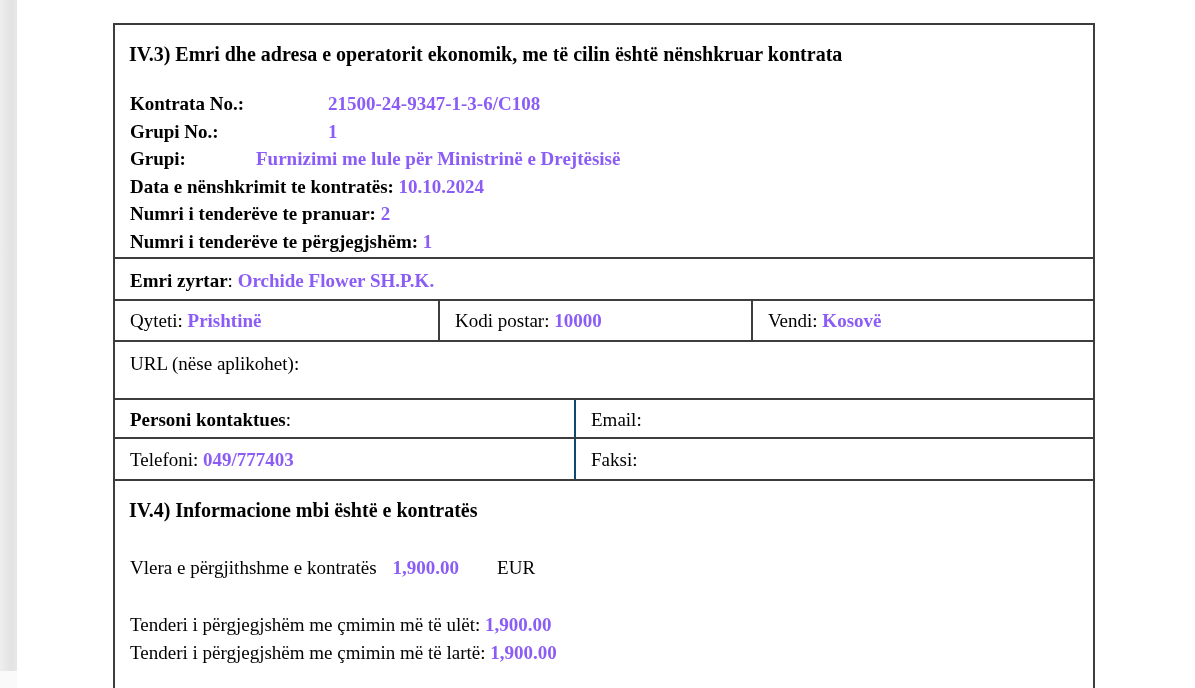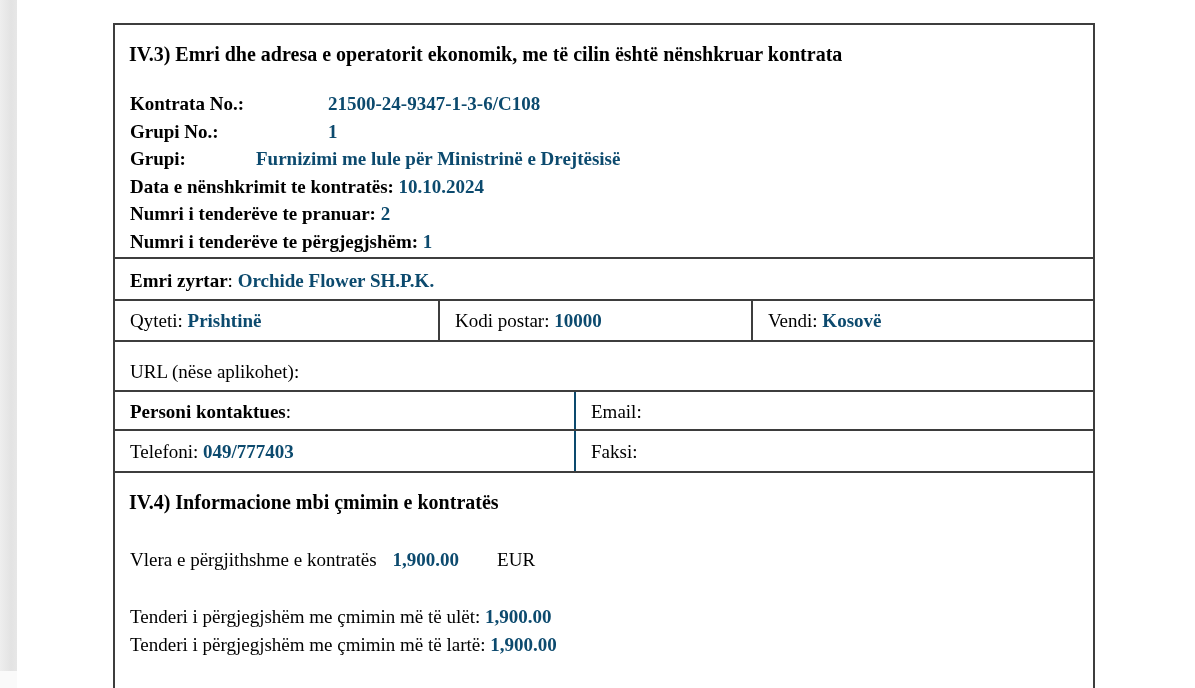--- a/index.html
+++ b/index.html
@@ -12,31 +12,31 @@
   .scroll-thumb{width:100%;height:671px;background:linear-gradient(to right,#eeeeee 0%,#e3e3e3 65%,#e7e7e7 100%);}
   
   .doc{
     position:absolute;left:113px;top:23px;width:982px;height:665px;
     box-sizing:border-box;border:2px solid #3d3d3d;border-bottom:none;
     display:flex;flex-direction:column;background:#fff;
   }
   .sec,.row{box-sizing:border-box;border-bottom:2px solid #3d3d3d;}
   h2{font-size:20px;line-height:26px;font-weight:700;margin:12px;padding:4px 6px 0 2px;}
   .b{font-weight:700;}
-  .v{color:#0c4a6e;font-weight:700;}
+  .v{color:#8b5cf6;font-weight:700;}
   
   .iv3{height:234px;}
   .iv3 .fields{margin:23px 8px 0 15px;font-size:19px;line-height:27.5px;}
   .w1{display:inline-block;width:198px;}
   .w2{display:inline-block;width:126px;}
   
   .row{font-size:19px;line-height:26px;}
   .row-emri{height:42px;padding:9px 8px 10px 15px;}
   .row-adresa{height:41px;padding:8px 8px 0 15px;}
-  .row-url{height:50px;padding:17px 8px 0 15px;}
+  .row-url{height:58px;padding:9px 8px 0 15px;}
   
   .row-qyteti{height:41px;display:flex;padding:0;}
   .row-personi{height:39px;display:flex;padding:0;}
   .row-telefoni{height:42px;display:flex;padding:0;}
   .cell{box-sizing:border-box;padding:7px 0 0 15px;}
   .row-telefoni .cell{padding-top:8px;}
   .cell-city{width:325px;border-right:2px solid #3d3d3d;}
   .cell-postal{width:313px;border-right:2px solid #3d3d3d;}
   .cell-country{flex:1;}
   .cell-left{width:461px;border-right:2px solid #0c4a6e;}
@@ -105,21 +105,21 @@
   <section class="row row-telefoni">
     <div class="cell cell-left">
       <span>Telefoni: </span><span class="v">049/777403</span>
     </div>
     <div class="cell cell-right">
       <span>Faksi:</span>
     </div>
   </section>
 
   <section class="sec iv4">
-    <h2>IV.4) Informacione mbi çmimin e kontratës</h2>
+    <h2>IV.4) Informacione mbi është e kontratës</h2>
     <div class="body">
       <div class="total-line">
         <span>Vlera e përgjithshme e kontratës</span><span class="v total-value">1,900.00</span><span class="currency">EUR</span>
       </div>
       <div class="tenders">
         <div><span>Tenderi i përgjegjshëm me çmimin më të ulët: </span><span class="v">1,900.00</span></div>
         <div><span>Tenderi i përgjegjshëm me çmimin më të lartë: </span><span class="v">1,900.00</span></div>
       </div>
     </div>
   </section>

